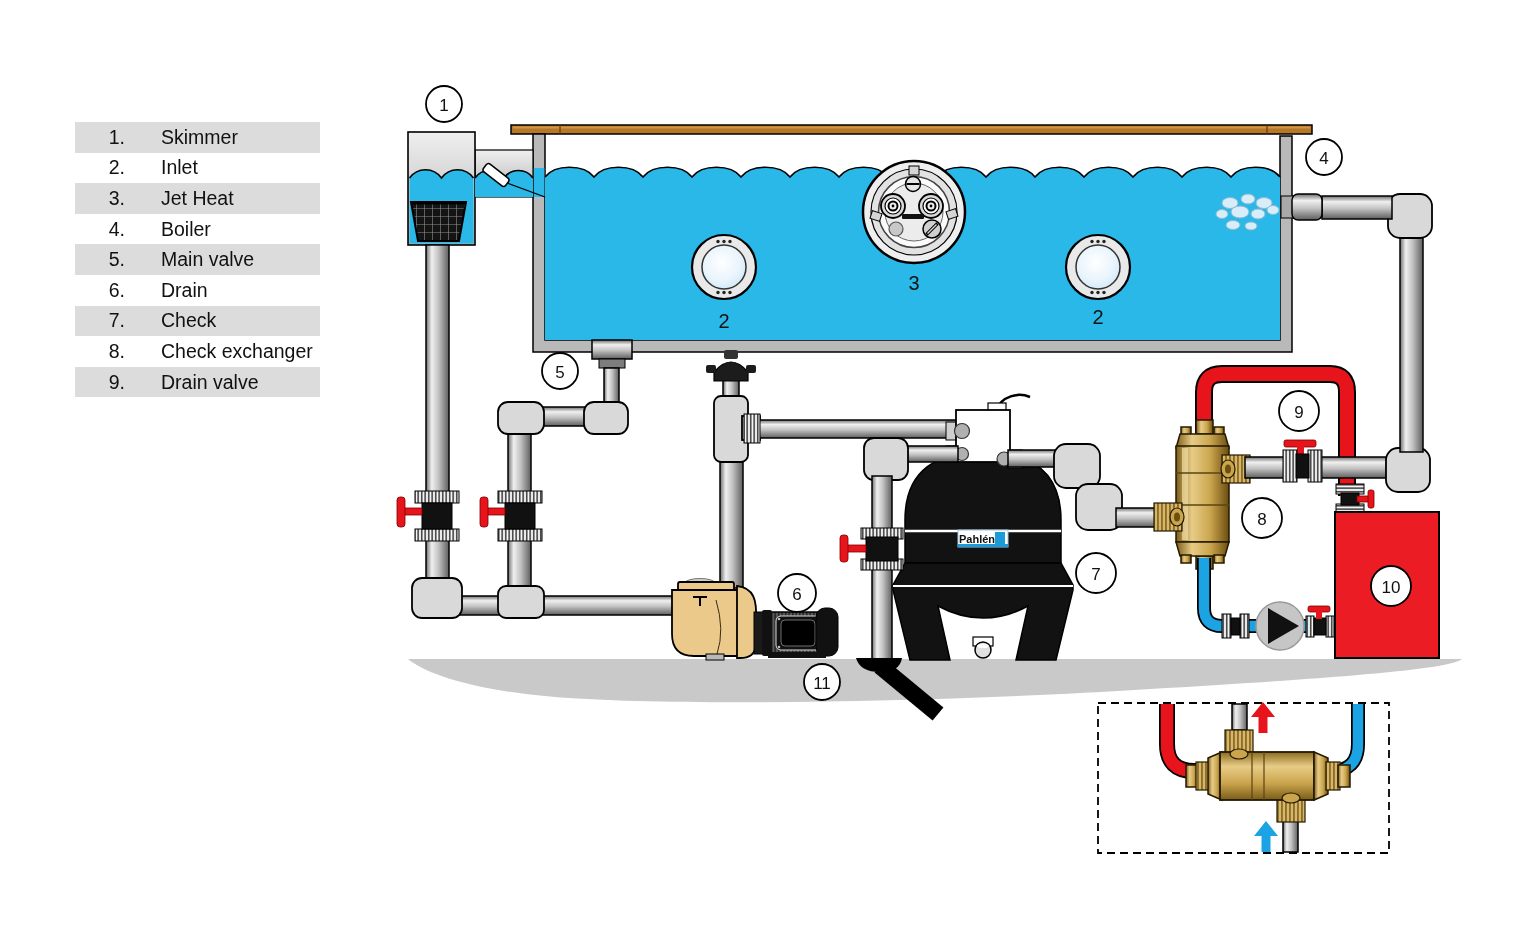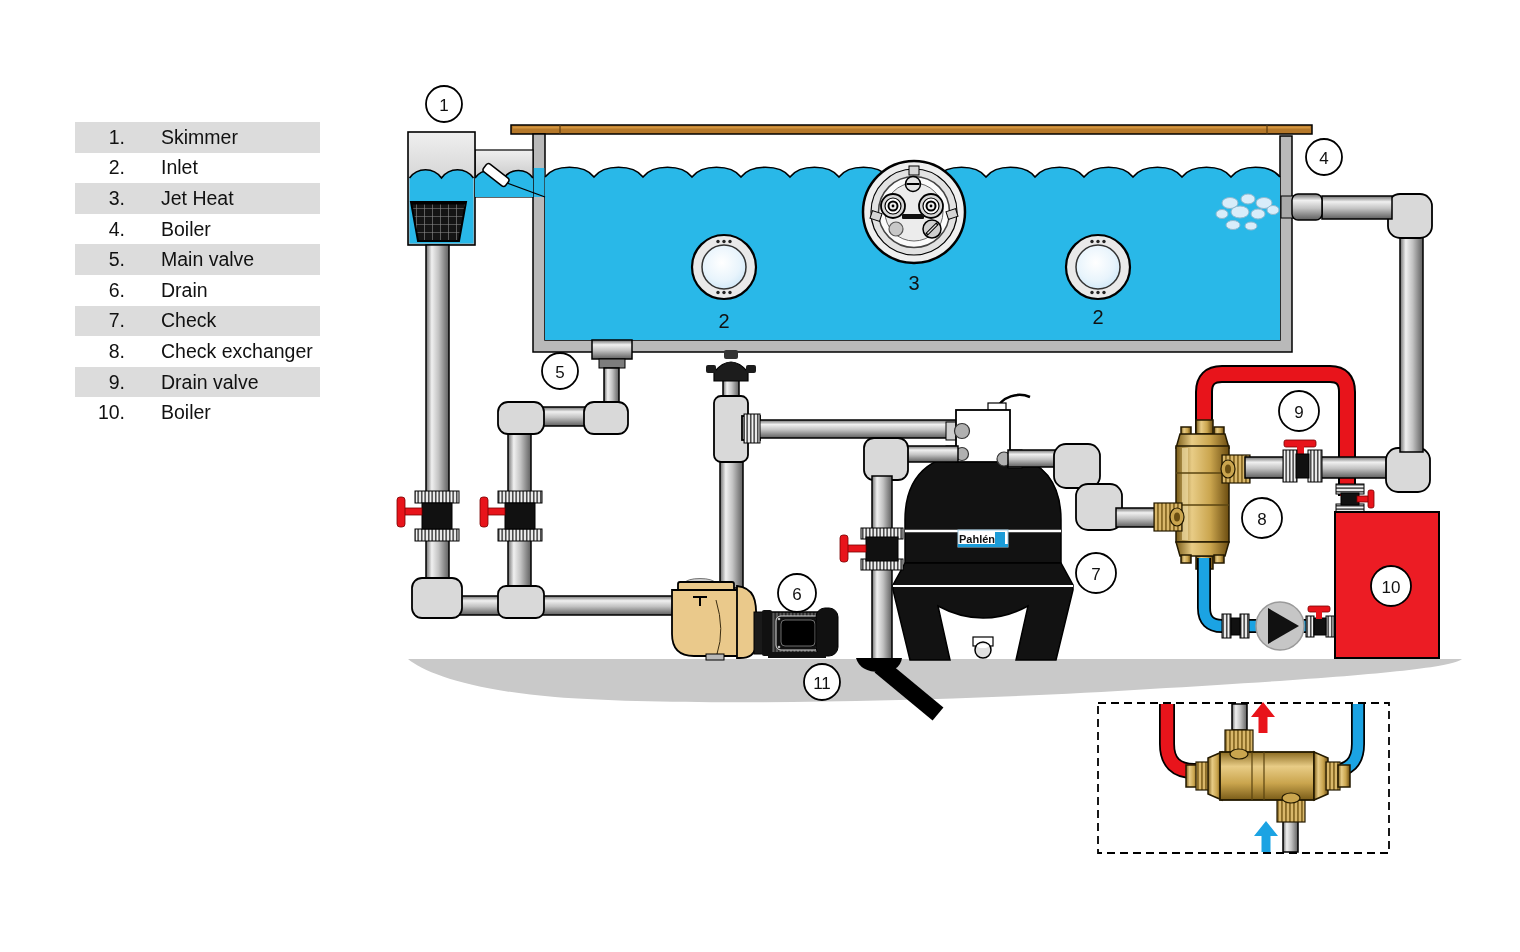--- a/index.html
+++ b/index.html
@@ -70,24 +70,20 @@
       <span class="num">7.</span>
       <span class="lab">Check</span>
     </div>
   <div class="legend-row">
       <span class="num">8.</span>
       <span class="lab">Check exchanger</span>
     </div>
   <div class="legend-row alt">
       <span class="num">9.</span>
       <span class="lab">Drain valve</span>
-    </div>
-  <div class="legend-row">
-      <span class="num">10.</span>
-      <span class="lab">Boiler</span>
     </div>
 </div>
 
 <svg class="stage" viewBox="0 0 1520 952">
   <defs>
     <linearGradient id="pgH" x1="0" y1="0" x2="0" y2="1">
       <stop offset="0" stop-color="#6e6e6e"></stop>
         <stop offset="0.25" stop-color="#f0f0f0"></stop>
       <stop offset="0.55" stop-color="#c2c2c2"></stop>
         <stop offset="0.8" stop-color="#8a8a8a"></stop>

